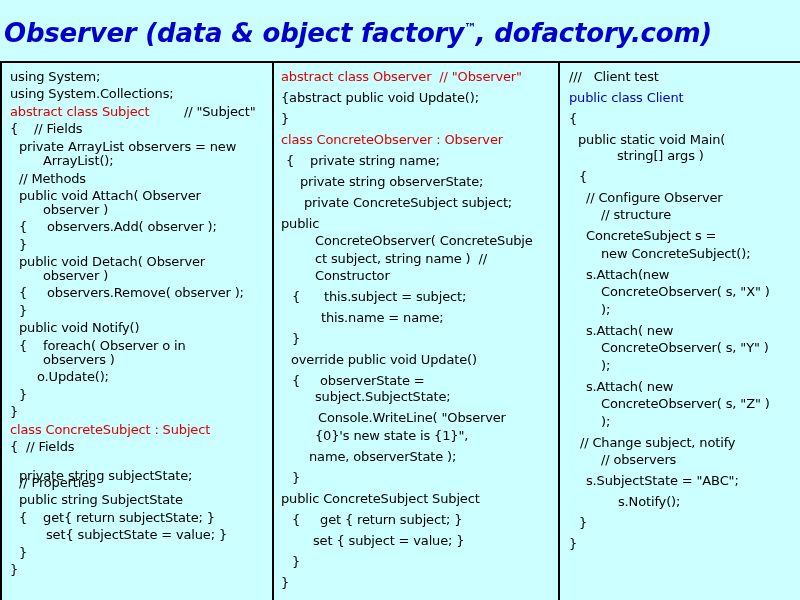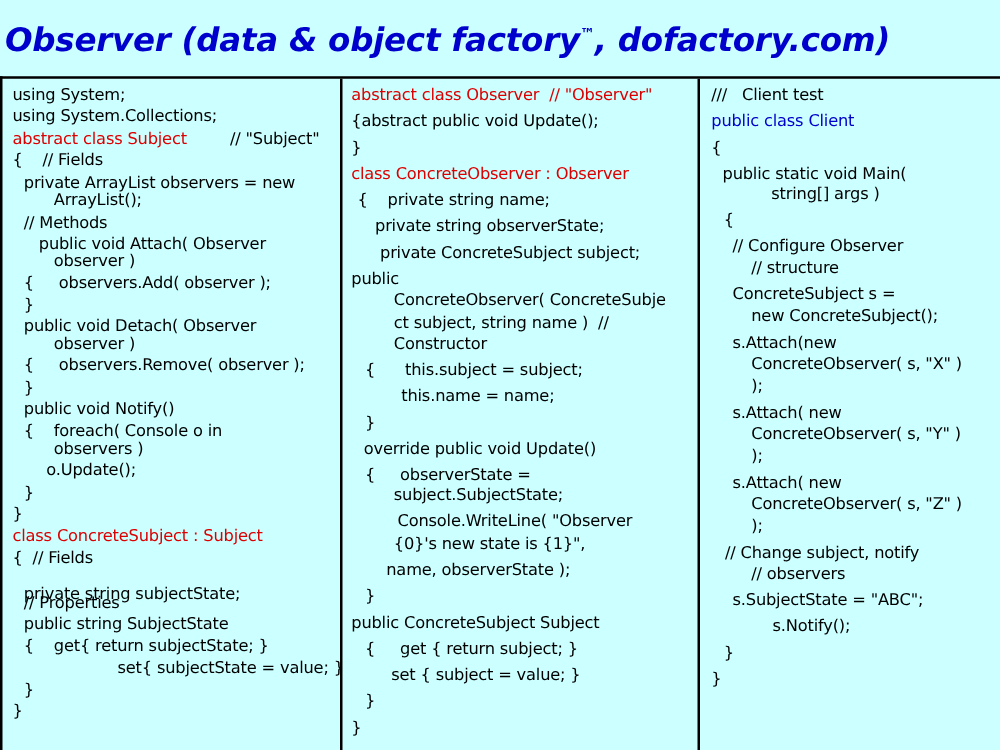--- a/index.html
+++ b/index.html
@@ -48,41 +48,41 @@
 <div class="table">
   <div class="col col1">
       <div class="ln" style="left: 8px; top: 6px;">using System;</div>
       <div class="ln" style="left: 8px; top: 23px;">using System.Collections;</div>
       <div class="ln red" style="left: 8px; top: 41px;">abstract class Subject</div>
       <div class="ln" style="left: 182px; top: 41px;">// "Subject"</div>
       <div class="ln" style="left: 8px; top: 58px;">{    // Fields</div>
       <div class="ln" style="left: 17px; top: 76px;">private ArrayList observers = new</div>
       <div class="ln" style="left: 41px; top: 90px;">ArrayList();</div>
       <div class="ln" style="left: 17px; top: 108px;">// Methods</div>
-      <div class="ln" style="left: 17px; top: 125px; margin-left: 12px;">public void Attach( Observer</div>
+      <div class="ln" style="left: 17px; top: 125px;">public void Attach( Observer</div>
       <div class="ln" style="left: 41px; top: 139px;">observer )</div>
       <div class="ln" style="left: 17px; top: 156px;">{     observers.Add( observer );</div>
       <div class="ln" style="left: 17px; top: 174px;">}</div>
       <div class="ln" style="left: 17px; top: 191px;">public void Detach( Observer</div>
       <div class="ln" style="left: 41px; top: 205px;">observer )</div>
       <div class="ln" style="left: 17px; top: 222px;">{     observers.Remove( observer );</div>
       <div class="ln" style="left: 17px; top: 240px;">}</div>
       <div class="ln" style="left: 17px; top: 257px;">public void Notify()</div>
-      <div class="ln" style="left: 17px; top: 275px;">{    foreach( Console o in</div>
+      <div class="ln" style="left: 17px; top: 275px;">{    foreach( Observer o in</div>
       <div class="ln" style="left: 41px; top: 289px;">observers )</div>
       <div class="ln" style="left: 35px; top: 306px;">o.Update();</div>
       <div class="ln" style="left: 17px; top: 324px;">}</div>
       <div class="ln" style="left: 8px; top: 341px;">}</div>
       <div class="ln red" style="left: 8px; top: 359px;">class ConcreteSubject : Subject</div>
       <div class="ln" style="left: 8px; top: 376px;">{  // Fields</div>
       <div class="ln" style="left: 17px; top: 394px; margin-top: 11px;">private string subjectState;</div>
       <div class="ln" style="left: 17px; top: 412px;">// Properties</div>
       <div class="ln" style="left: 17px; top: 447px;">{    get{ return subjectState; }</div>
       <div class="ln" style="left: 17px; top: 429px;">public string SubjectState</div>
-      <div class="ln" style="left: 44px; top: 464px; margin-left: 48px;">set{ subjectState = value; }</div>
+      <div class="ln" style="left: 44px; top: 464px;">set{ subjectState = value; }</div>
       <div class="ln" style="left: 17px; top: 482px;">}</div>
       <div class="ln" style="left: 8px; top: 499px;">}</div>
     </div>
   <div class="col col2">
       <div class="ln red" style="left: 7px; top: 6px;">abstract class Observer  // "Observer"</div>
       <div class="ln" style="left: 7px; top: 27px;">{abstract public void Update();</div>
       <div class="ln" style="left: 7px; top: 48px;">}</div>
       <div class="ln red" style="left: 7px; top: 69px;">class ConcreteObserver : Observer</div>
       <div class="ln" style="left: 12px; top: 90px;">{    private string name;</div>
       <div class="ln" style="left: 26px; top: 111px;">private string observerState;</div>

